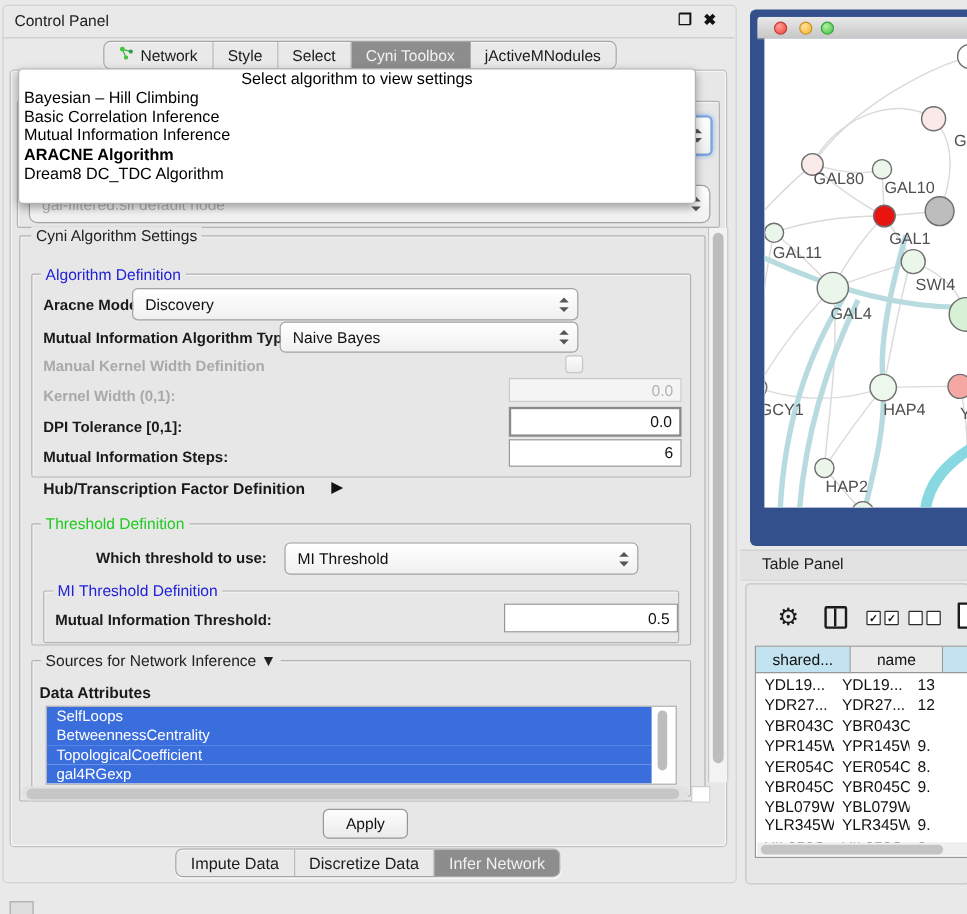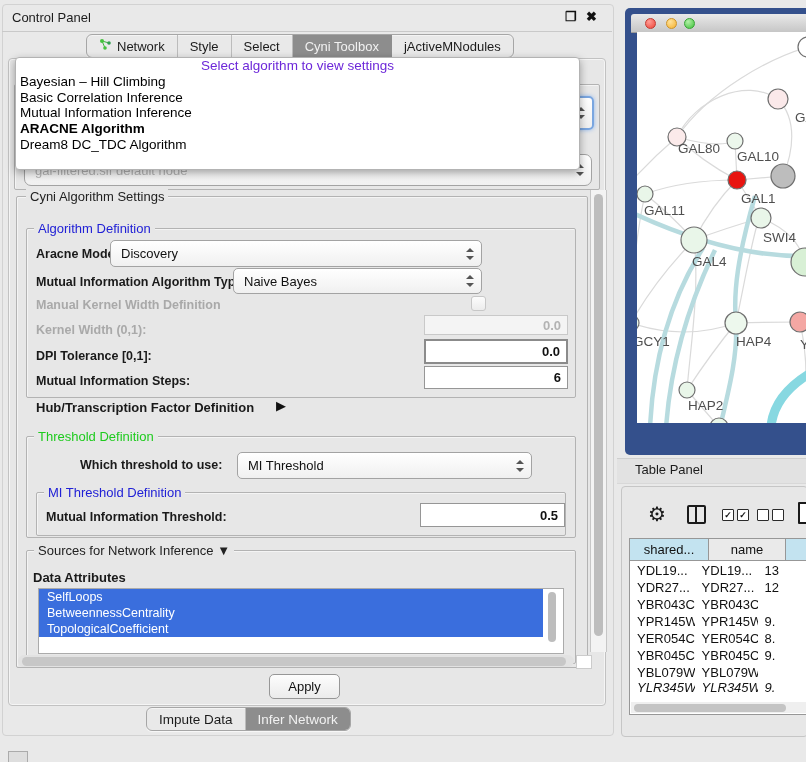--- a/index.html
+++ b/index.html
@@ -27,27 +27,27 @@
   .flabel{position:absolute;font-size:12.5px;font-weight:bold;color:#1a1a1a;white-space:nowrap;}
   .flabel.dis{color:#a9a9a9;}
   
   .combo{position:absolute;background:linear-gradient(#ffffff,#f0f0f0);border:1px solid #a3a3a3;border-radius:5px;font-size:13px;color:#111;}
   .combo .val{position:absolute;left:10px;top:0;bottom:0;display:flex;align-items:center;white-space:nowrap;}
   .spin{position:absolute;right:7px;top:50%;width:9px;height:12px;transform:translateY(-50%);}
   .spin:before,.spin:after{content:"";position:absolute;left:1px;border-left:4px solid transparent;border-right:4px solid transparent;}
   .spin:before{top:0;border-bottom:4px solid #555;}
   .spin:after{bottom:0;border-top:4px solid #555;}
   
-  .field{position:absolute;background:#fff;border:1px solid #969696;font-size:13px;color:#111;text-align:right;display:flex;align-items:center;justify-content:flex-end;padding-right:6px;box-sizing:border-box;font-weight:bold;}
+  .field{position:absolute;background:#fff;border:1px solid #969696;font-size:13px;color:#111;text-align:right;display:flex;align-items:center;justify-content:flex-end;padding-right:6px;box-sizing:border-box;}
   .field.dis{background:#f4f4f4;border:1px solid #c9c9c9;color:#b3b3b3;}
   .field.strong{border:2px solid #8b8b8b;}
   .checkbox{position:absolute;width:13px;height:13px;border:1px solid #c7c7c7;border-radius:3px;background:linear-gradient(#fcfcfc,#ececec);}
   
   #algo-popup{left:15px;top:57px;width:563px;height:111px;background:#fff;border:1px solid #b3b3b3;border-radius:4px;box-shadow:0 3px 8px rgba(0,0,0,.35);z-index:40;overflow:hidden;}
-  #algo-placeholder{height:16px;line-height:16px;text-align:center;color:#6d28d9;font-size:13.5px;}
+  #algo-placeholder{height:16px;line-height:16px;text-align:center;color:#000000;font-size:13.5px;}
   .algo-item{height:15.7px;line-height:15.7px;padding-left:4px;font-size:13.5px;color:#000;white-space:nowrap;}
   .algo-item.bold{font-weight:bold;}
   
   #attr-list{left:38px;top:588px;width:524px;height:64px;background:#fff;border:1px solid #ababab;overflow:hidden;}
   .attr-item{height:16px;line-height:16px;background:#3a6edd;color:#fff;font-size:12.5px;padding-left:8px;width:504px;box-sizing:border-box;}
   
   .sb-thumb{position:absolute;background:#bdbdbd;border-radius:5px;}
   .sb-track-v{position:absolute;background:#f3f3f3;border-left:1px solid #c6c6c6;border-right:1px solid #c6c6c6;}
   
   .btn{position:absolute;background:linear-gradient(#fdfdfd,#ebebeb);border:1px solid #979797;border-radius:5px;font-size:13px;color:#111;display:flex;align-items:center;justify-content:center;}
@@ -182,32 +182,34 @@
   <div class="flabel" style="left:46px;top:510px;">Mutual Information Threshold:</div>
   <div class="field" style="left:420px;top:503px;width:145px;height:24px;">0.5</div>
 
   <div class="group" style="left:26px;top:550px;width:548px;height:112px;"></div>
   <div class="group-label" style="left:34px;top:543px;"><span>Sources for Network Inference</span> <span>▼</span></div>
   <div class="flabel" style="left:33px;top:570px;font-size:13px;">Data Attributes</div>
   <div class="abs" id="attr-list">
       <div class="attr-item" style="background: rgb(58, 110, 221);">SelfLoops</div>
       <div class="attr-item" style="background: rgb(58, 110, 221);">BetweennessCentrality</div>
       <div class="attr-item" style="background: rgb(58, 110, 221);">TopologicalCoefficient</div>
+      <div class="attr-item" style="background: rgb(58, 110, 221);">gal4RGexp</div>
     </div>
   <div class="sb-thumb" style="left:548px;top:592px;width:8px;height:50px;"></div>
 
   <div class="abs" style="left:18px;top:655px;width:556px;height:12px;background:#e2e2e2;border-radius:6px;">
     <div class="sb-thumb" style="left:4px;top:1.5px;width:544px;height:9px;background:#c7c7c7;"></div>
   </div>
   <div class="abs" style="left:576px;top:655px;width:14px;height:12px;background:#fff;border:1px solid #ccc;"></div>
 
   <div class="btn" style="left:269px;top:674px;width:69px;height:23px;">Apply</div>
 
   <div class="abs tabbar" style="left:146px;top:707px;" id="cp-bottom-tabs">
       <div class="tab" style="font-size: 13.5px;">Impute Data</div>
+      <div class="tab" style="font-size: 13.5px;">Discretize Data</div>
       <div class="tab selected" style="font-size: 13.5px;">Infer Network</div>
     </div>
 
   <div class="abs" id="net-frame"></div>
   <div class="abs" id="net-titlebar">
     <div class="light" style="left:13.5px;background:radial-gradient(circle at 35% 30%,#ff9d96,#ee4438);border:1px solid #c23a31;box-sizing:border-box;"></div>
     <div class="light" style="left:34.5px;background:radial-gradient(circle at 35% 30%,#ffe29a,#f5b12e);border:1px solid #cd9327;box-sizing:border-box;"></div>
     <div class="light" style="left:52.5px;background:radial-gradient(circle at 35% 30%,#b4f0a8,#3ec23a);border:1px solid #36a434;box-sizing:border-box;"></div>
   </div>
   <div class="abs" id="net-canvas">
@@ -330,21 +332,21 @@
         <div class="tr" style="top: 108px;">
           <div class="td" style="width: 79px;">YBR045C</div>
           <div class="td" style="width: 77px;">YBR045C</div>
           <div class="td" style="width: 60px;">9.</div>
         </div>
         <div class="tr" style="top: 125px;">
           <div class="td" style="width: 79px;">YBL079W</div>
           <div class="td" style="width: 77px;">YBL079W</div>
           <div class="td" style="width: 60px;"></div>
         </div>
-        <div class="tr" style="top: 140px; font-style: italic;">
+        <div class="tr" style="top: 140px;">
           <div class="td" style="width: 79px;">YLR345W</div>
           <div class="td" style="width: 77px;">YLR345W</div>
           <div class="td" style="width: 60px;">9.</div>
         </div>
         <div class="tr" style="top: 159px;">
           <div class="td" style="width: 79px;">YIL052C</div>
           <div class="td" style="width: 77px;">YIL052C</div>
           <div class="td" style="width: 60px;">9</div>
         </div>
       </div>

